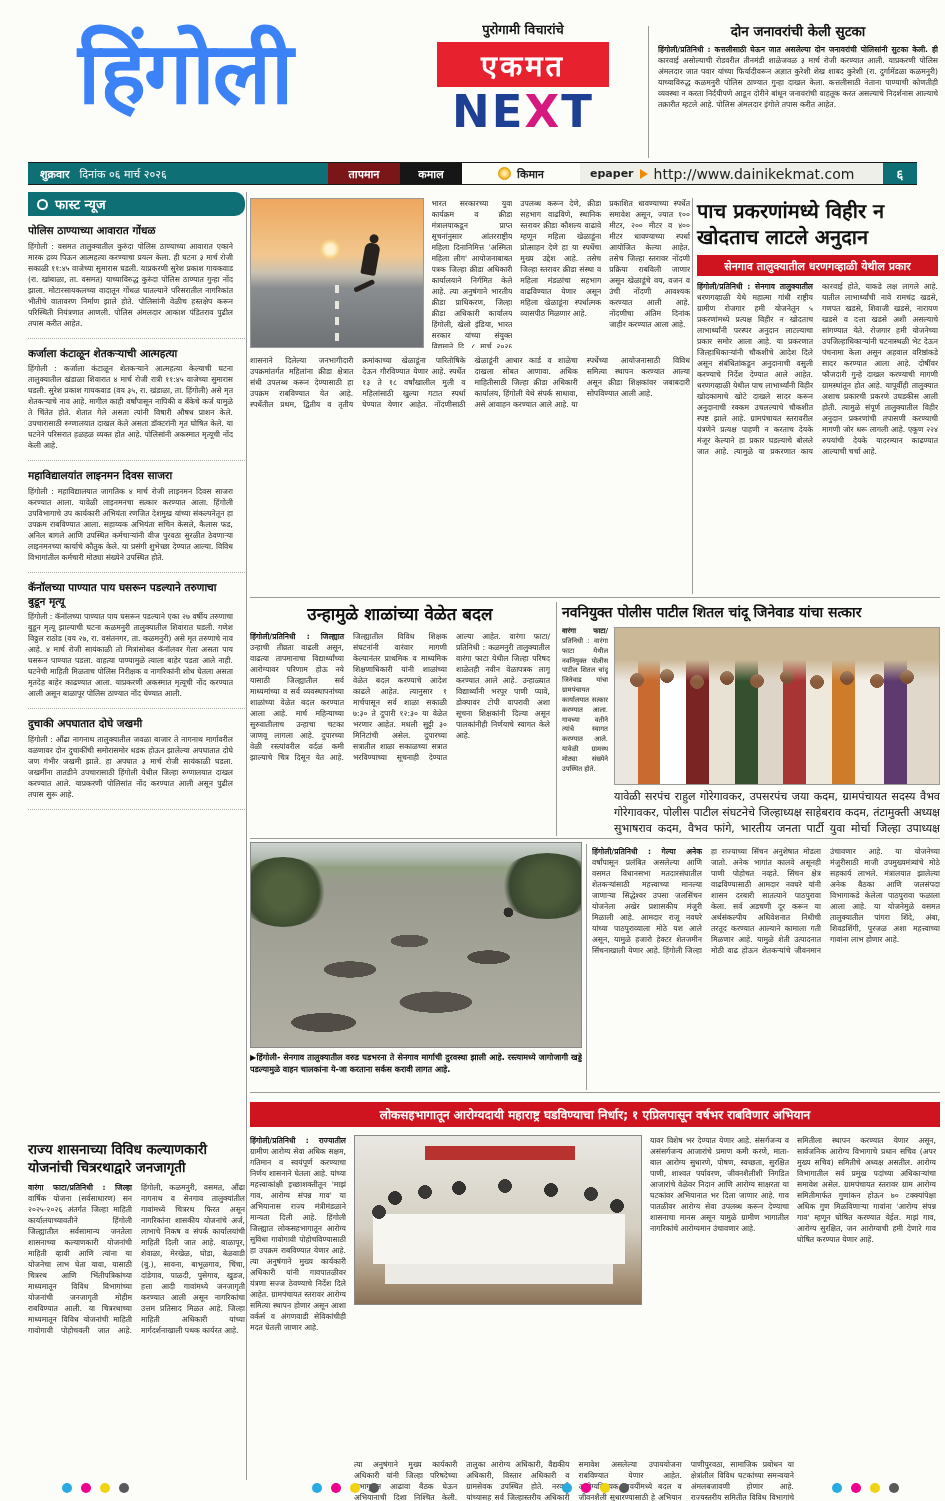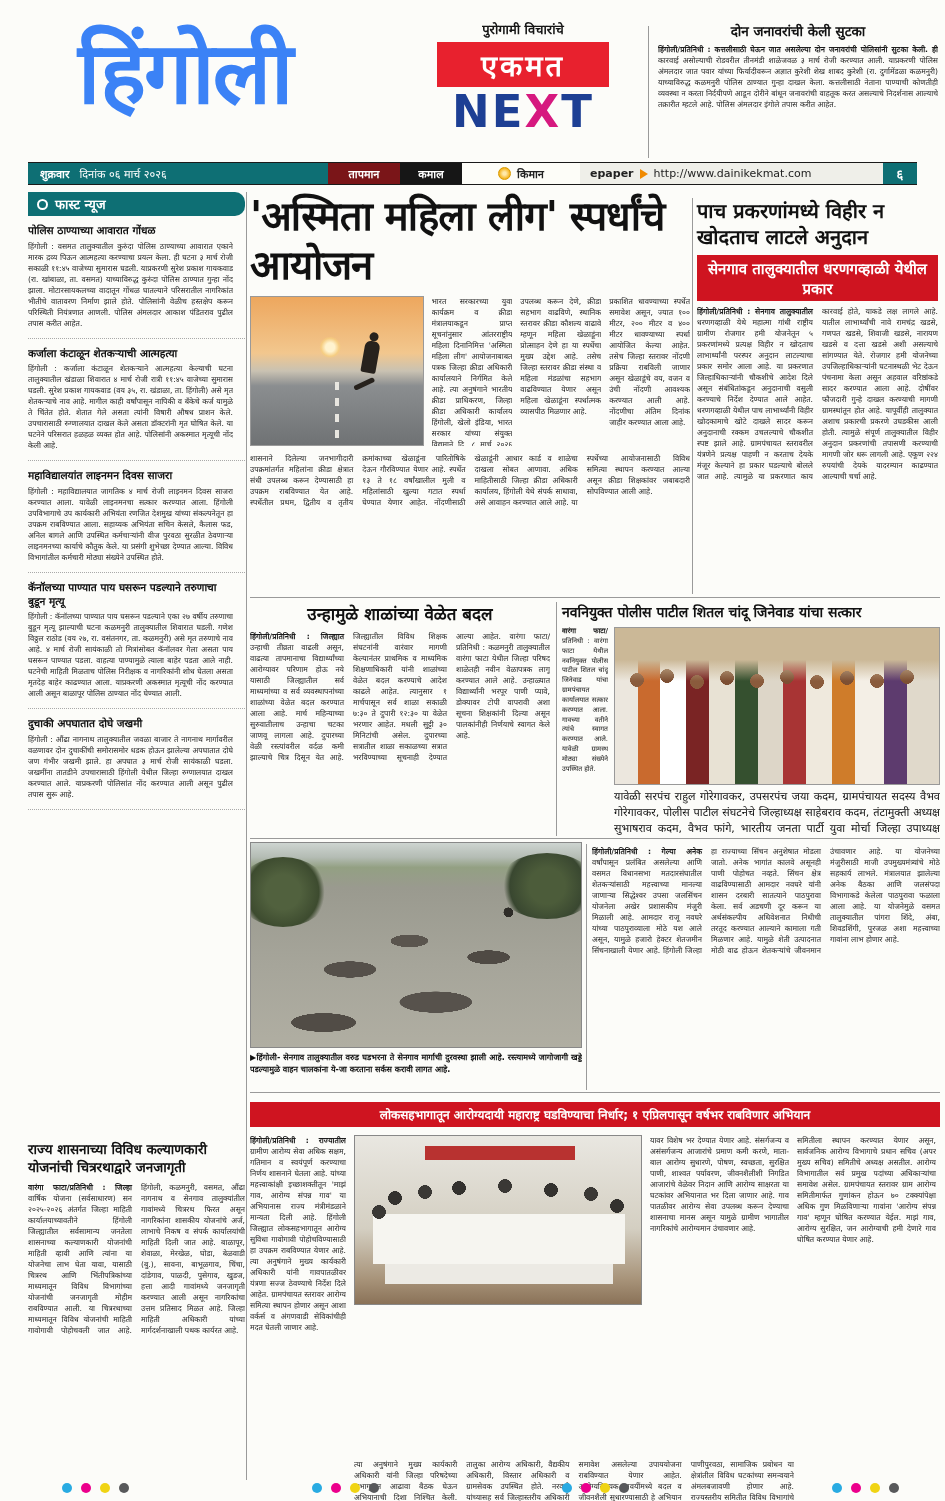--- a/index.html
+++ b/index.html
@@ -47,21 +47,21 @@
   justify-content:center;flex:0 0 62px;}
 .db-min{background:#fdfdf8;color:#222;font-weight:bold;display:flex;align-items:center;
   justify-content:center;gap:6px;flex:0 0 118px;}
 .sun-dot{width:13px;height:13px;border-radius:50%;
   background:radial-gradient(circle,#ffe9a8 20%,#f5b21a 70%);border:1px solid #d89a00;}
 .db-epaper{background:#efefe9;color:#222;display:flex;align-items:center;gap:6px;
   padding:0 10px;flex:1;}
 .db-epaper .ep{font-weight:bold;}
 .tri-right{width:0;height:0;border-top:5px solid transparent;border-bottom:5px solid transparent;
   border-left:8px solid var(--orange);}
-.db-url{font-size:11px;}
+.db-url{font-size:14px;}
 .db-page{background:var(--teal);color:#fff;font-weight:bold;font-size:13px;display:flex;
   align-items:center;justify-content:center;flex:0 0 34px;}
 
 
 .fast-news{position:absolute;left:28px;top:192px;width:217px;height:888px;overflow:hidden;}
 .fn-header{height:24px;background:var(--teal);color:#fff;display:flex;align-items:center;
   gap:7px;padding:0 9px;font-size:13px;font-weight:bold;border-radius:0 10px 10px 0;}
 .fn-ring{width:11px;height:11px;border:2.5px solid #fff;border-radius:50%;}
 .fn-item{padding:8px 12px 9px 0;border-bottom:1px dotted #a9a9a9;}
 .fn-hl{font-size:10.5px;font-weight:bold;line-height:1.3;margin-bottom:3px;}
@@ -88,21 +88,21 @@
 .rp-fig{position:absolute;right:26%;top:30%;width:15px;height:32px;background:#27221d;
   border-radius:6px 6px 2px 2px;transform:rotate(10deg);}
 .rp-fig::before{content:"";position:absolute;top:-9px;left:3px;width:9px;height:9px;
   border-radius:50%;background:#27221d;}
 .rp-fig::after{content:"";position:absolute;bottom:-14px;left:-5px;width:22px;height:5px;
   background:#27221d;transform:rotate(-35deg);border-radius:3px;}
 
 
 .wells{position:absolute;left:697px;top:198px;width:241px;}
 .wells-hl{font-size:20px;font-weight:bold;line-height:1.3;}
-.wells-kicker{margin-top:5px;background:var(--accent-red);color:#fff;font-size:15px;
+.wells-kicker{margin-top:5px;background:var(--accent-red);color:#fff;font-size:11px;
   font-weight:bold;text-align:center;padding:3px 2px;}
 .wells-body{margin-top:5px;height:300px;}
 
 
 .schools{position:absolute;left:250px;top:602px;width:300px;}
 .schools-hl{font-size:17px;font-weight:bold;text-align:center;margin-bottom:6px;}
 .schools-body{height:200px;}
 
 
 .patil{position:absolute;left:562px;top:602px;width:378px;}
@@ -255,21 +255,20 @@
     <div class="fn-item">
       <div class="fn-hl">दुचाकी अपघातात दोघे जखमी</div>
       <div class="body-sm">हिंगोली : औंढा नागनाथ तालुक्यातील जवळा बाजार ते नागनाथ मार्गावरील वळणावर दोन दुचाकींची समोरासमोर धडक होऊन झालेल्या अपघातात दोघे जण गंभीर जखमी झाले. हा अपघात ३ मार्च रोजी सायंकाळी घडला. जखमींना तातडीने उपचारासाठी हिंगोली येथील जिल्हा रुग्णालयात दाखल करण्यात आले. याप्रकरणी पोलिसांत नोंद करण्यात आली असून पुढील तपास सुरू आहे.</div>
     </div>
   </div>
 
   <div class="rule-v" style="left:246px;top:192px;height:1288px;"></div>
   <div class="rule-v" style="left:692px;top:198px;height:396px;"></div>
 
   <div class="asmita">
-    <div class="asmita-hl">'अस्मिता महिला लीग' स्पर्धांचे आयोजन</div>
     <div class="asmita-row">
       <div class="runner-photo">
         <i class="rp-line"></i>
         <i class="rp-fig"></i>
       </div>
       <div class="asmita-col body-sm">भारत सरकारच्या युवा कार्यक्रम व क्रीडा मंत्रालयाकडून प्राप्त सूचनांनुसार आंतरराष्ट्रीय महिला दिनानिमित्त 'अस्मिता महिला लीग' आयोजनाबाबत पत्रक जिल्हा क्रीडा अधिकारी कार्यालयाने निर्गमित केले आहे. त्या अनुषंगाने भारतीय क्रीडा प्राधिकरण, जिल्हा क्रीडा अधिकारी कार्यालय हिंगोली, खेलो इंडिया, भारत सरकार यांच्या संयुक्त विद्यमाने दि. ८ मार्च २०२६ रोजी सकाळी ९ वाजता स्पर्धांचे आयोजन करण्यात आले आहे.</div>
       <div class="asmita-col body-sm">उपलब्ध करून देणे, क्रीडा सहभाग वाढविणे, स्थानिक स्तरावर क्रीडा कौशल्य वाढावे म्हणून महिला खेळाडूंना प्रोत्साहन देणे हा या स्पर्धेचा मुख्य उद्देश आहे. तसेच जिल्हा स्तरावर क्रीडा संस्था व महिला मंडळांचा सहभाग वाढविण्यात येणार असून महिला खेळाडूंना स्पर्धात्मक व्यासपीठ मिळणार आहे.</div>
       <div class="asmita-col body-sm">प्रकाशित धावण्याच्या स्पर्धेत समावेश असून, ज्यात १०० मीटर, २०० मीटर व ४०० मीटर धावण्याच्या स्पर्धा आयोजित केल्या आहेत. तसेच जिल्हा स्तरावर नोंदणी प्रक्रिया राबविली जाणार असून खेळाडूंचे वय, वजन व उंची नोंदणी आवश्यक करण्यात आली आहे. नोंदणीचा अंतिम दिनांक जाहीर करण्यात आला आहे.</div>
     </div>
     <div class="asmita-cont body-sm cols4">शासनाने दिलेल्या जनभागीदारी उपक्रमांतर्गत महिलांना क्रीडा क्षेत्रात संधी उपलब्ध करून देण्यासाठी हा उपक्रम राबविण्यात येत आहे. स्पर्धेतील प्रथम, द्वितीय व तृतीय क्रमांकाच्या खेळाडूंना पारितोषिके देऊन गौरविण्यात येणार आहे. स्पर्धेत १३ ते १८ वर्षांखालील मुली व महिलांसाठी खुल्या गटात स्पर्धा घेण्यात येणार आहेत. नोंदणीसाठी खेळाडूंनी आधार कार्ड व शाळेचा दाखला सोबत आणावा. अधिक माहितीसाठी जिल्हा क्रीडा अधिकारी कार्यालय, हिंगोली येथे संपर्क साधावा, असे आवाहन करण्यात आले आहे. या स्पर्धेच्या आयोजनासाठी विविध समित्या स्थापन करण्यात आल्या असून क्रीडा शिक्षकांवर जबाबदारी सोपविण्यात आली आहे.</div>

